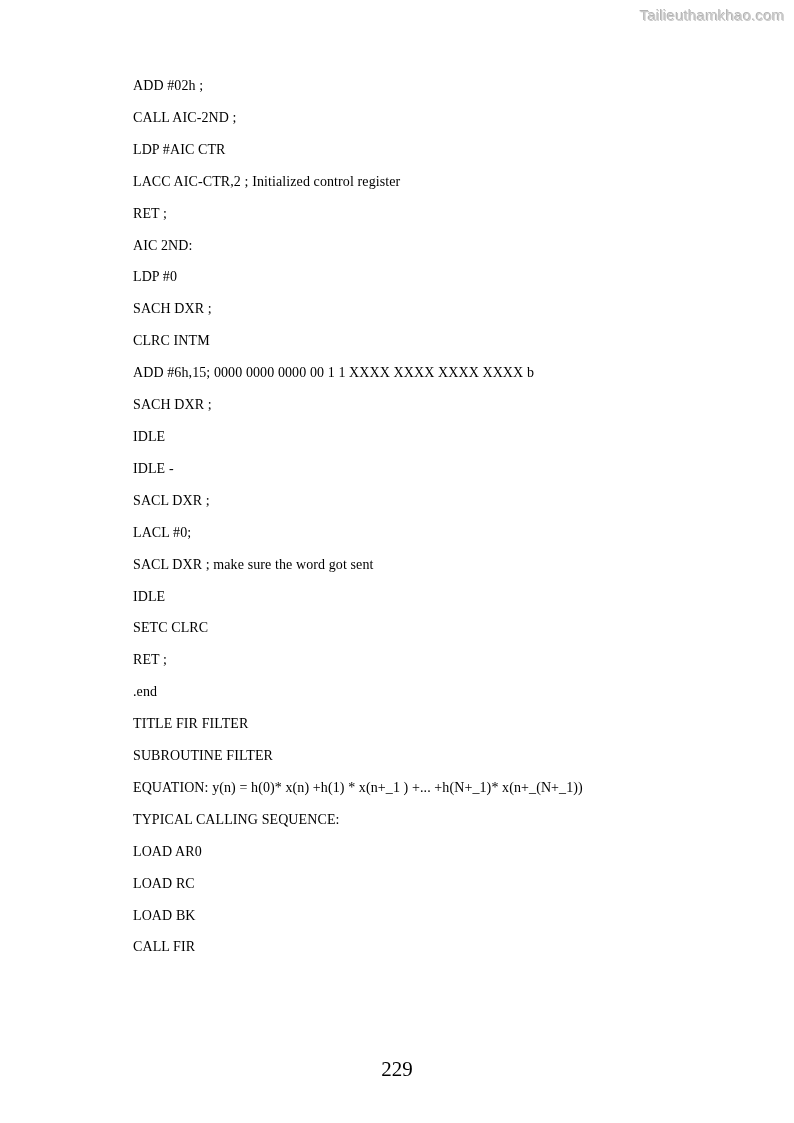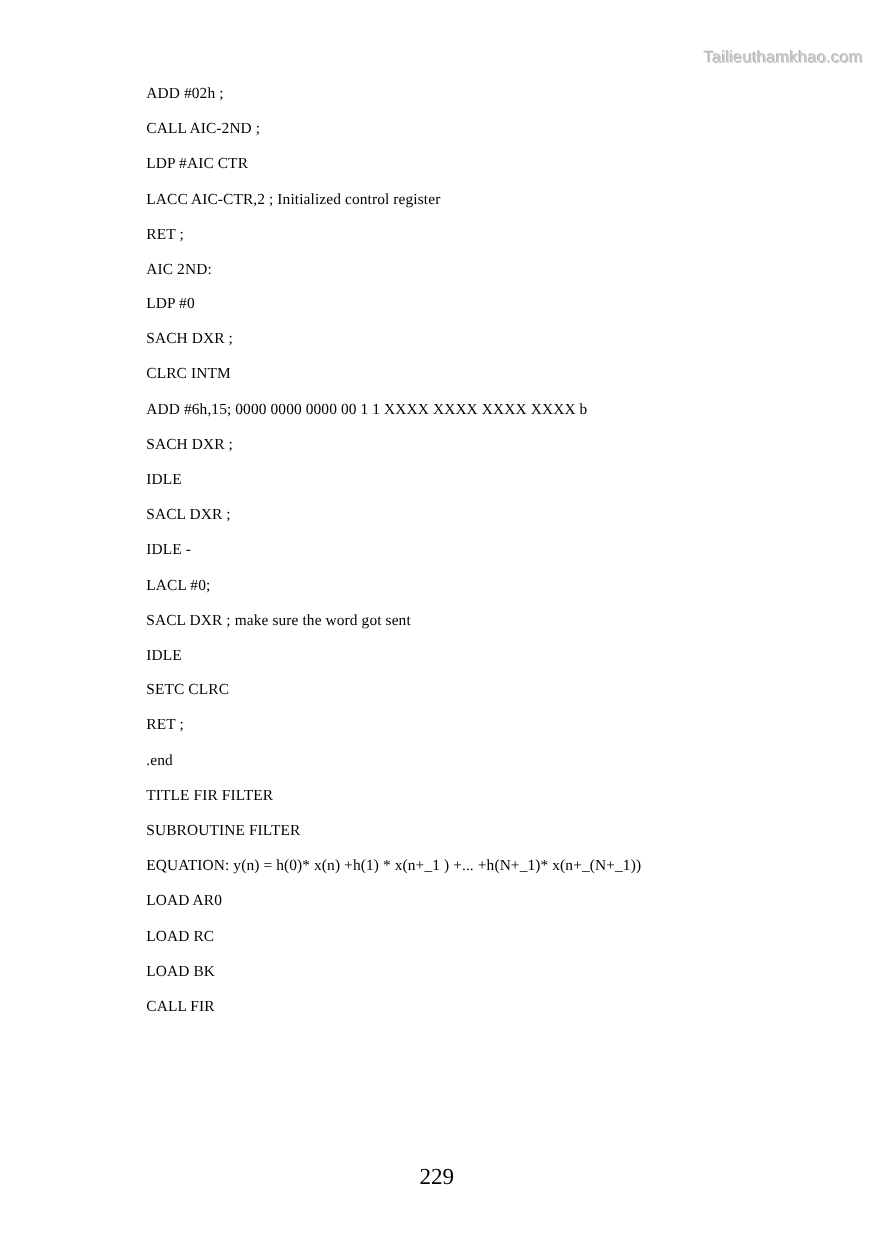--- a/index.html
+++ b/index.html
@@ -19,21 +19,20 @@
   .watermark {
     position: absolute;
     top: 7px;
     right: 9px;
     font-family: "Liberation Sans", sans-serif;
     font-size: 15px;
     color: #c9c9c9;
     text-shadow: -1px -1px 0 #b3b3b3, 1px 1px 0 #ffffff;
     letter-spacing: 0.2px;
     user-select: none;
-    margin-top: 37px;
   }
   .content {
     position: absolute;
     left: 133px;
     top: 70px;
     right: 40px;
   }
   .code-line {
     font-size: 14px;
     line-height: 31.9px;
@@ -62,31 +61,32 @@
     <div class="code-line">LDP #AIC CTR</div>
     <div class="code-line">LACC AIC-CTR,2 ; Initialized control register</div>
     <div class="code-line">RET ;</div>
     <div class="code-line">AIC 2ND:</div>
     <div class="code-line">LDP #0</div>
     <div class="code-line">SACH DXR ;</div>
     <div class="code-line">CLRC INTM</div>
     <div class="code-line">ADD #6h,15; 0000 0000 0000 00 1 1 XXXX XXXX XXXX XXXX b</div>
     <div class="code-line">SACH DXR ;</div>
     <div class="code-line">IDLE</div>
+    <div class="code-line">IDLE -</div>
     <div class="code-line">SACL DXR ;</div>
-    <div class="code-line">IDLE -</div>
     <div class="code-line">LACL #0;</div>
     <div class="code-line">SACL DXR ; make sure the word got sent</div>
     <div class="code-line">IDLE</div>
     <div class="code-line">SETC CLRC</div>
     <div class="code-line">RET ;</div>
     <div class="code-line">.end</div>
     <div class="code-line">TITLE FIR FILTER</div>
     <div class="code-line">SUBROUTINE FILTER</div>
     <div class="code-line">EQUATION: y(n) = h(0)* x(n) +h(1) * x(n+_1 ) +... +h(N+_1)* x(n+_(N+_1))</div>
+    <div class="code-line">TYPICAL CALLING SEQUENCE:</div>
     <div class="code-line">LOAD AR0</div>
     <div class="code-line">LOAD RC</div>
     <div class="code-line">LOAD BK</div>
     <div class="code-line">CALL FIR</div>
   </div>
 
   <div class="page-number">229</div>
 
 </div>
 

